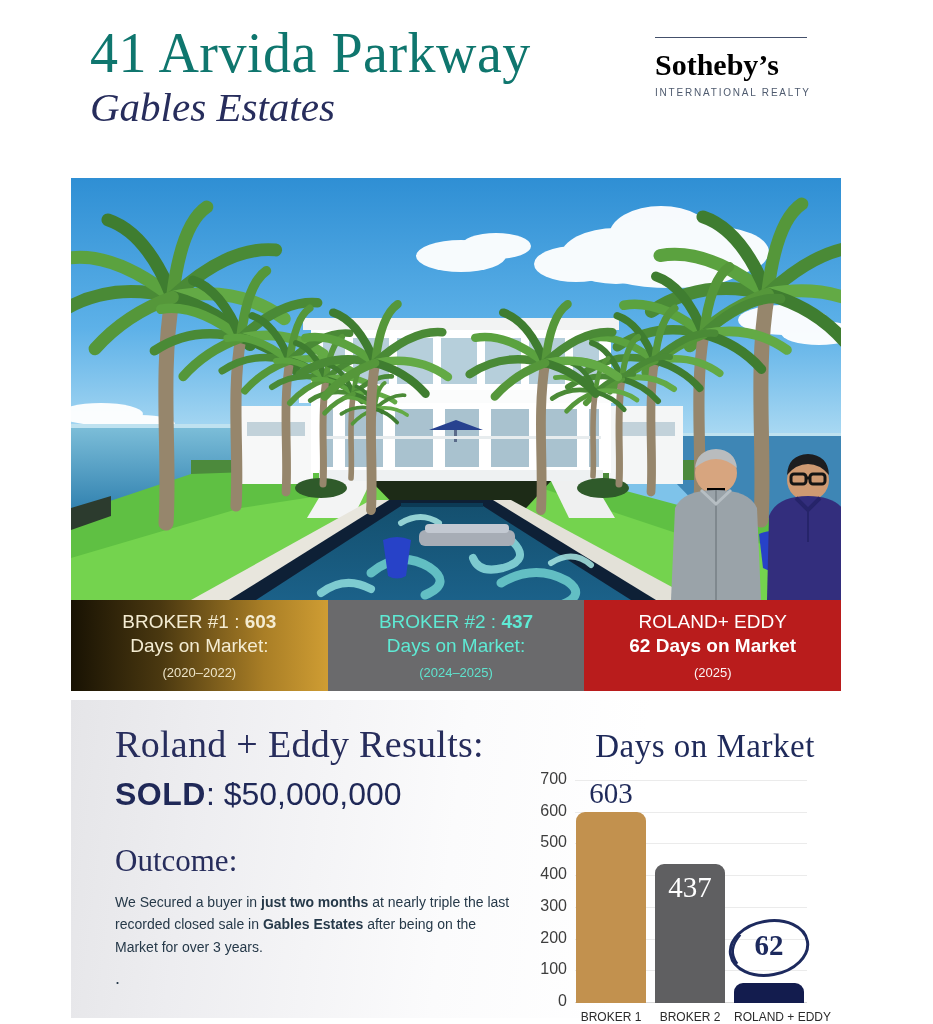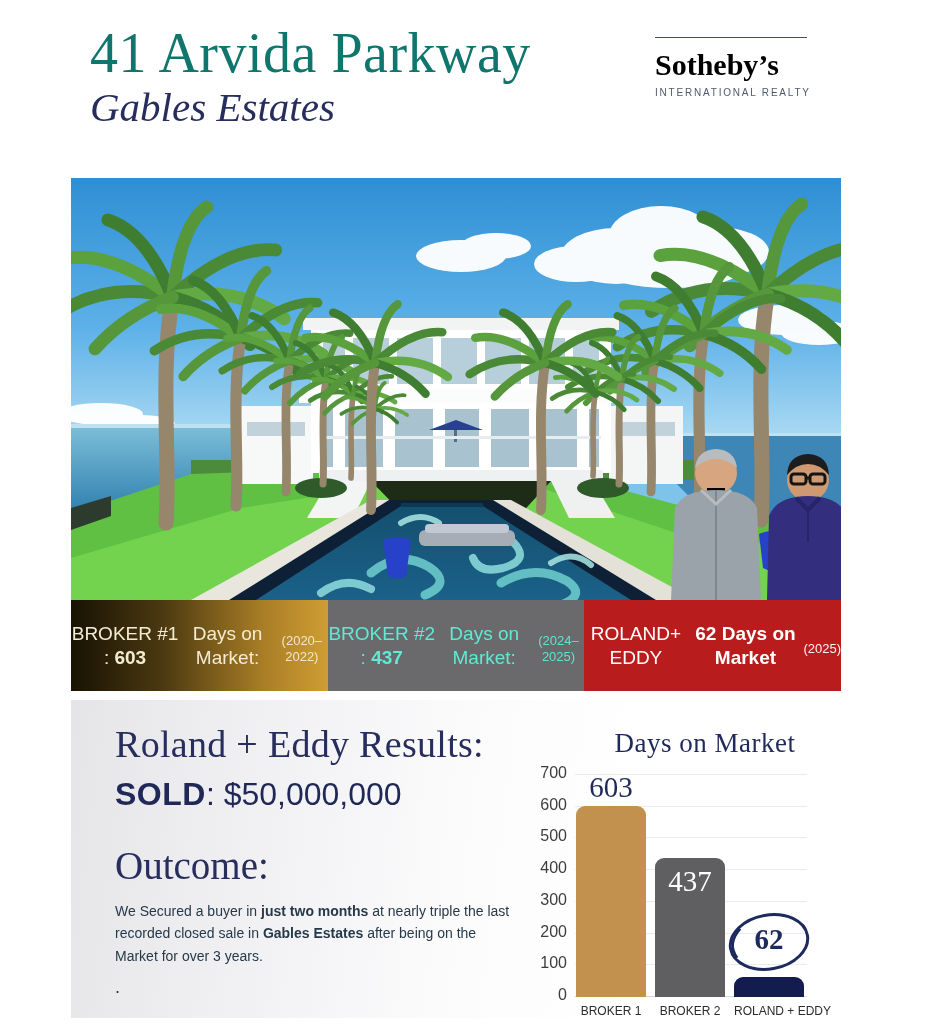--- a/index.html
+++ b/index.html
@@ -17,47 +17,47 @@
   .logo-rule{width:152px;border-top:1.5px solid #44506b;margin:9px 0 10px 0;}
   .logo-brand{font-family:"Liberation Serif",serif;font-weight:700;font-size:30px;color:#000000;}
   .logo-sub{font-size:10px;letter-spacing:1.8px;color:#4e5a6e;margin-top:5px;}
 
   
   .photo{position:absolute;left:71px;top:178px;width:770px;height:422px;overflow:hidden;background:#7ec3ea;}
   .photo svg{display:block;}
 
   
   .bands{position:absolute;left:71px;top:600px;width:770px;height:91px;display:flex;}
-  .band{flex:1 1 0;display:flex;align-items:center;justify-content:center;
+  .band{flex:1 1 0;display:flex;flex-direction:column;align-items:center;justify-content:center;
         text-align:center;line-height:1.25;}
   .band-gold{background:linear-gradient(90deg,#181203 0%,#4a3810 35%,#a97e26 75%,#cf9d33 100%);color:#f4ecd2;}
   .band-gray{background:#6a6a6c;color:#5eead4;}
   .band-navy{background:#b91c1c;color:#ffffff;}
   .band-l1{font-size:19px;}
   .band-l1 b{font-weight:700;}
   .band-l2{font-size:19px;margin-top:1px;}
   .band-l2.bold{font-weight:700;}
   .band-l3{font-size:13px;margin-top:7px;opacity:.95;}
 
   
   .bottom-panel{position:absolute;left:71px;top:700px;width:791px;height:318px;
         background:linear-gradient(97deg,#e5e5e8 0%,#ededf0 16%,#fbfbfc 48%,#ffffff 70%);}
   .left-col{position:absolute;left:44px;top:22px;width:410px;}
   .results-heading{font-family:"Liberation Serif",serif;font-size:38px;color:#272d5c;letter-spacing:.3px;}
   .sold-line{margin-top:10px;font-size:32px;color:#1f2857;}
   .sold-line .sold{font-weight:700;letter-spacing:.5px;}
   .sold-line .amount{font-weight:400;}
-  .outcome-heading{font-family:"Liberation Serif",serif;font-size:39px;color:#272d5c;margin-top:30px;}
+  .outcome-heading{font-family:"Liberation Serif",serif;font-size:31px;color:#272d5c;margin-top:30px;}
   .outcome-text{margin-top:12px;font-size:14px;line-height:1.6;color:#263949;width:400px;}
   .outcome-text b{font-weight:700;}
   .trailing-dot{margin-top:10px;font-size:18px;color:#263949;}
 
   
   .chart{position:absolute;left:469px;top:28px;width:330px;}
-  .chart-title{font-family:"Liberation Serif",serif;font-size:27px;color:#1f2a5a;text-align:center;
+  .chart-title{font-family:"Liberation Serif",serif;font-size:33px;color:#1f2a5a;text-align:center;
                letter-spacing:.5px;}
   .plot-wrap{position:relative;margin-top:16px;margin-left:35px;width:232px;height:222px;}
   .gridline{position:absolute;left:0;width:100%;height:1px;background:#ebebeb;}
   .baseline{position:absolute;left:0;bottom:0;width:100%;height:1px;background:#d8d8d8;}
   .ytick{position:absolute;left:-42px;width:34px;text-align:right;font-size:16px;color:#3d3d3d;}
   .bars{position:absolute;left:0;top:0;width:100%;height:100%;display:flex;align-items:flex-end;
         gap:9px;padding:0 1px;box-sizing:border-box;}
   .bar-col{position:relative;width:70px;height:100%;}
   .bar{position:absolute;bottom:0;left:0;width:100%;border-radius:9px 9px 0 0;}
   .val-wrap{position:absolute;left:0;width:100%;text-align:center;

